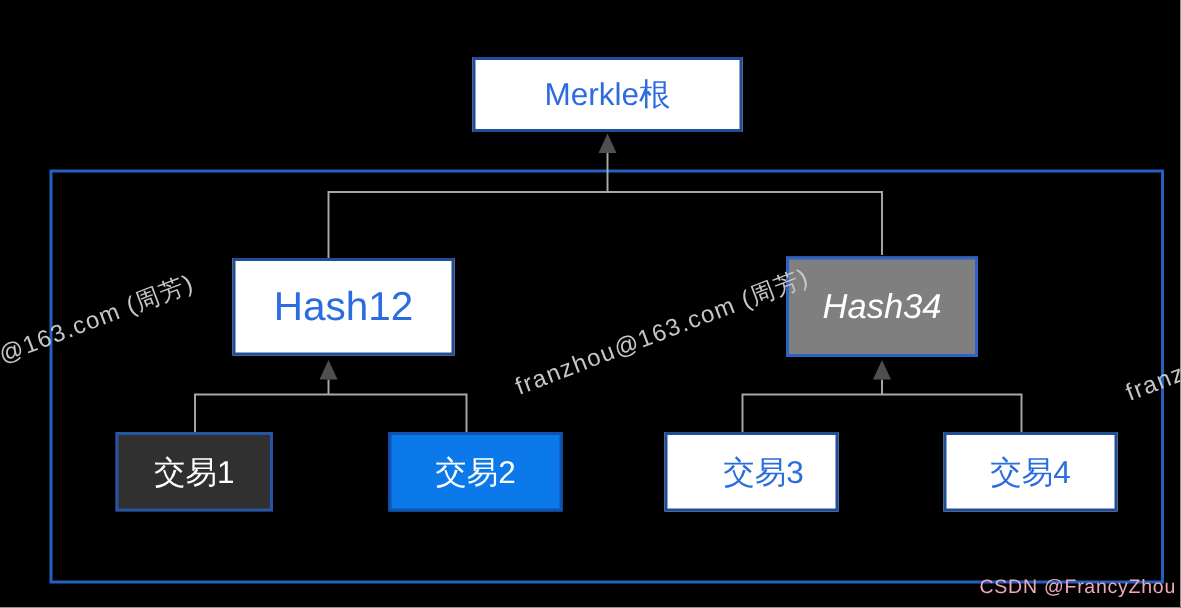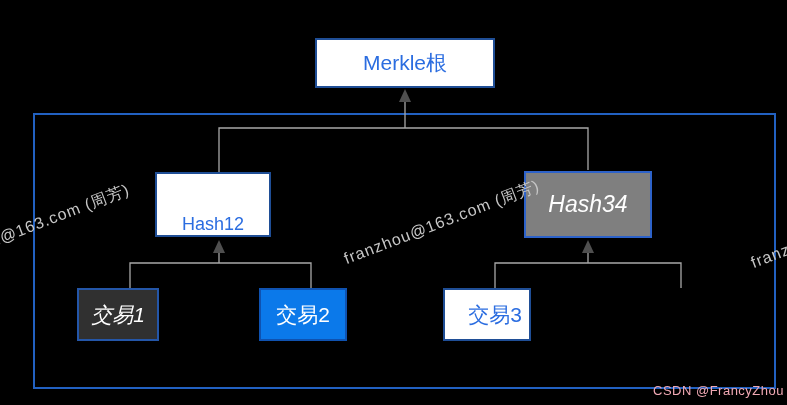--- a/index.html
+++ b/index.html
@@ -17,35 +17,34 @@
   .node {
     position:absolute; display:flex; align-items:center; justify-content:center;
     box-sizing:border-box; z-index:3; white-space:nowrap;
   }
   .node-root {
     left:315px; top:38px; width:180px; height:50px;
     background:#ffffff; border:2px solid var(--border-navy,#1f4e96);
     color:var(--accent-blue-text,#2b6de0); font-size:21px;
   }
   .node-hash12 {
-    left:155px; top:172px; width:116px; height:65px;
+    left:155px; top:172px; width:148px; height:65px;
     background:#ffffff; border:2px solid var(--border-navy,#1f4e96);
-    color:var(--accent-blue-text,#2b6de0); font-size:18px;align-items:flex-end;
+    color:var(--accent-blue-text,#2b6de0); font-size:27px;
   }
   .node-hash34 {
     left:524px; top:171px; width:128px; height:67px;
     background:var(--hash34-fill,#7f7f7f); border:2px solid var(--hash34-border,#2d62c9);
     color:#ffffff; font-size:23px;font-style:italic;
   }
-  .node-tx { top:288px; width:88px; height:53px; font-size:21px; }
+  .node-tx { top:288px; width:116px; height:53px; font-size:21px; }
   .node-tx1 {
-    left:77px; width:82px;
+    left:77px; width:105px;
     background:var(--tx1-fill,#303030); border:2px solid var(--tx1-border,#2456a8);
     color:#ffffff;
-    font-style:italic;
   }
   .node-tx2 {
     left:259px;
     background:var(--tx2-fill,#0b79ea); border:2px solid var(--tx2-border,#0f52b0);
     color:#ffffff;
   }
   .node-tx3, .node-tx4 {
     background:#ffffff; border:2px solid var(--border-navy,#1f4e96);
     color:var(--accent-blue-text,#2b6de0);
   }
@@ -109,19 +108,22 @@
   </div>
 
   <div class="node node-tx node-tx2">
     <span>交易2</span>
   </div>
 
   <div class="node node-tx node-tx3">
     <span>交易3</span>
   </div>
 
+  <div class="node node-tx node-tx4">
+    <span>交易4</span>
+  </div>
 
   <div class="watermark wm-center">franzhou@163.com (周芳)</div>
   <div class="watermark wm-left">franzhou@163.com (周芳)</div>
   <div class="watermark wm-right">franzhou@163.com (周芳)</div>
   <div class="wm-csdn">CSDN @FrancyZhou</div>
 
 </div>
 
 </body></html>

